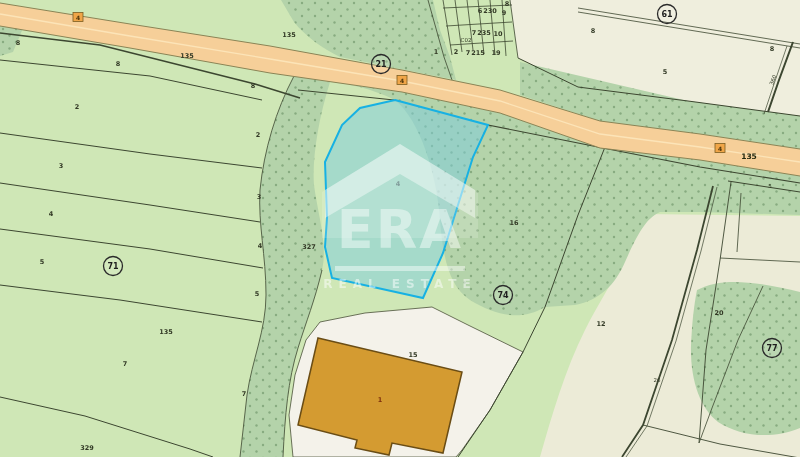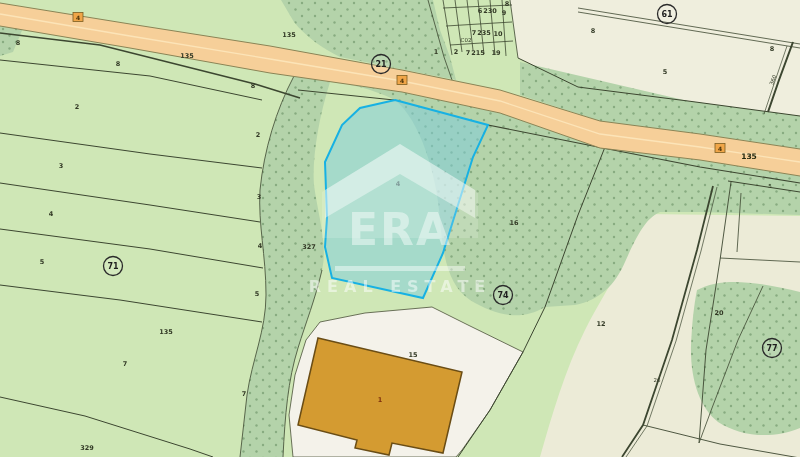--- a/index.html
+++ b/index.html
@@ -13,25 +13,25 @@
   text.lbl.brown{fill:#7d2e0c;}
   text.lbl.faint{opacity:.6;fill:#41545a;}
   text.circ-txt{font:700 8px "DejaVu Sans",sans-serif;fill:#1e1e1e;
                 text-anchor:middle;dominant-baseline:central;}
   text.mark-txt{font:700 6px "DejaVu Sans",sans-serif;fill:#4a3208;
                 text-anchor:middle;dominant-baseline:central;}
   
   .watermark{position:absolute;left:312px;top:142px;width:176px;
              display:flex;flex-direction:column;align-items:center;
              pointer-events:none;}
-  .wm-brand{font-weight:bold;font-size:44px;line-height:52px;
+  .wm-brand{font-weight:bold;font-size:54px;line-height:52px;
             letter-spacing:2px;color:rgba(255,255,255,0.45);margin-top:-34px;}
   .wm-bar{width:130px;height:5px;background:rgba(255,255,255,0.45);
           margin:10px 0 6px 0;}
-  .wm-sub{font-size:16px;font-weight:bold;letter-spacing:6px;
+  .wm-sub{font-size:12px;font-weight:bold;letter-spacing:6px;
           color:rgba(255,255,255,0.5);white-space:nowrap;}
 </style>
 </head>
 <body>
 
 <div class="stage">
   <svg class="map" id="map-svg" width="800" height="457" viewBox="0 0 800 457">
     <defs>
       <pattern id="dots" width="13" height="13" patternUnits="userSpaceOnUse">
         <rect width="13" height="13" fill="#b4d3aa"></rect>

